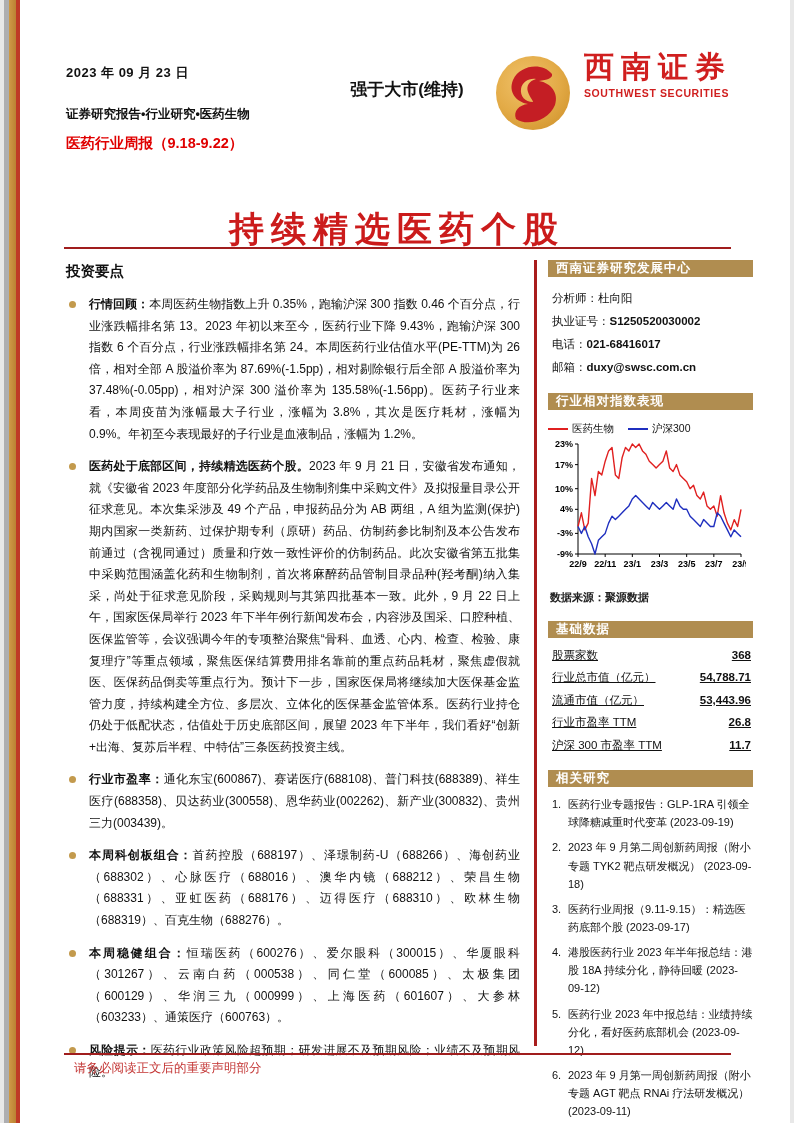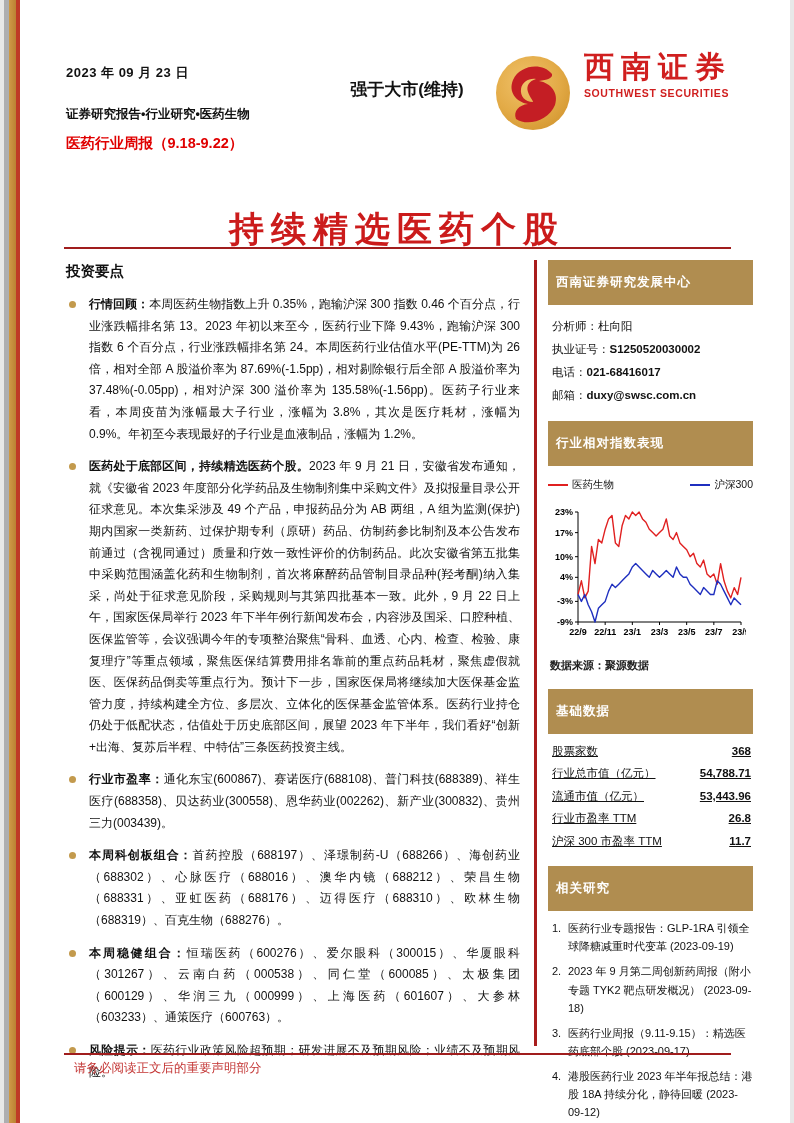--- a/index.html
+++ b/index.html
@@ -35,28 +35,28 @@
   .kp-list li{position:relative;padding-left:23px;margin-bottom:11px;
               font-size:12px;line-height:21.6px;text-align:justify;}
   .kp-list li::before{content:"";position:absolute;left:3px;top:7px;width:7px;height:7px;
               border-radius:50%;background:#c39a4d;}
   .kp-lead{font-weight:bold;}
 
   
   .sidebar{position:absolute;left:530px;top:260px;width:205px;height:786px;
            border-left:3px solid #a81d1d;padding-left:11px;box-sizing:content-box;}
   .sb-hd{background:#b08d50;color:#fff;font-weight:bold;font-size:12.5px;
-         padding:14px 8px;letter-spacing:1px;}
+         padding:0 8px;letter-spacing:1px;}
   .sb-analyst{padding:10px 2px 14px 4px;font-size:11.5px;line-height:2.0;}
   .sb-analyst div{white-space:nowrap;}
   .sb-analyst .v{font-weight:bold;}
   .sb-analyst .v.plain{font-weight:normal;}
   .chart-wrap{padding:8px 0 2px 0;}
-  .legend{display:flex;justify-content:space-between;gap:14px;align-items:center;
-          font-size:10.5px;margin:4px 0 14px 0;}
+  .legend{display:flex;justify-content:flex-start;gap:14px;align-items:center;
+          font-size:10.5px;margin:4px 0 2px 0;}
   .legend .sw{display:inline-block;width:20px;height:2px;margin-right:4px;vertical-align:middle;}
   .src{font-size:11px;margin:8px 0 14px 2px;font-family:"Liberation Serif",serif;
        font-weight:bold;color:#222;}
   .bd-rows{padding:6px 2px 14px 4px;font-size:11.5px;}
   .bd-row{display:flex;justify-content:space-between;line-height:1.95;text-decoration:underline;}
   .bd-row .val{font-weight:bold;}
   .rr-list{padding:8px 0 0 4px;font-size:11px;}
   .rr-item{display:flex;margin-bottom:7px;line-height:1.65;}
   .rr-item .no{width:16px;flex:none;}
   .rr-item .tx{flex:1;}

